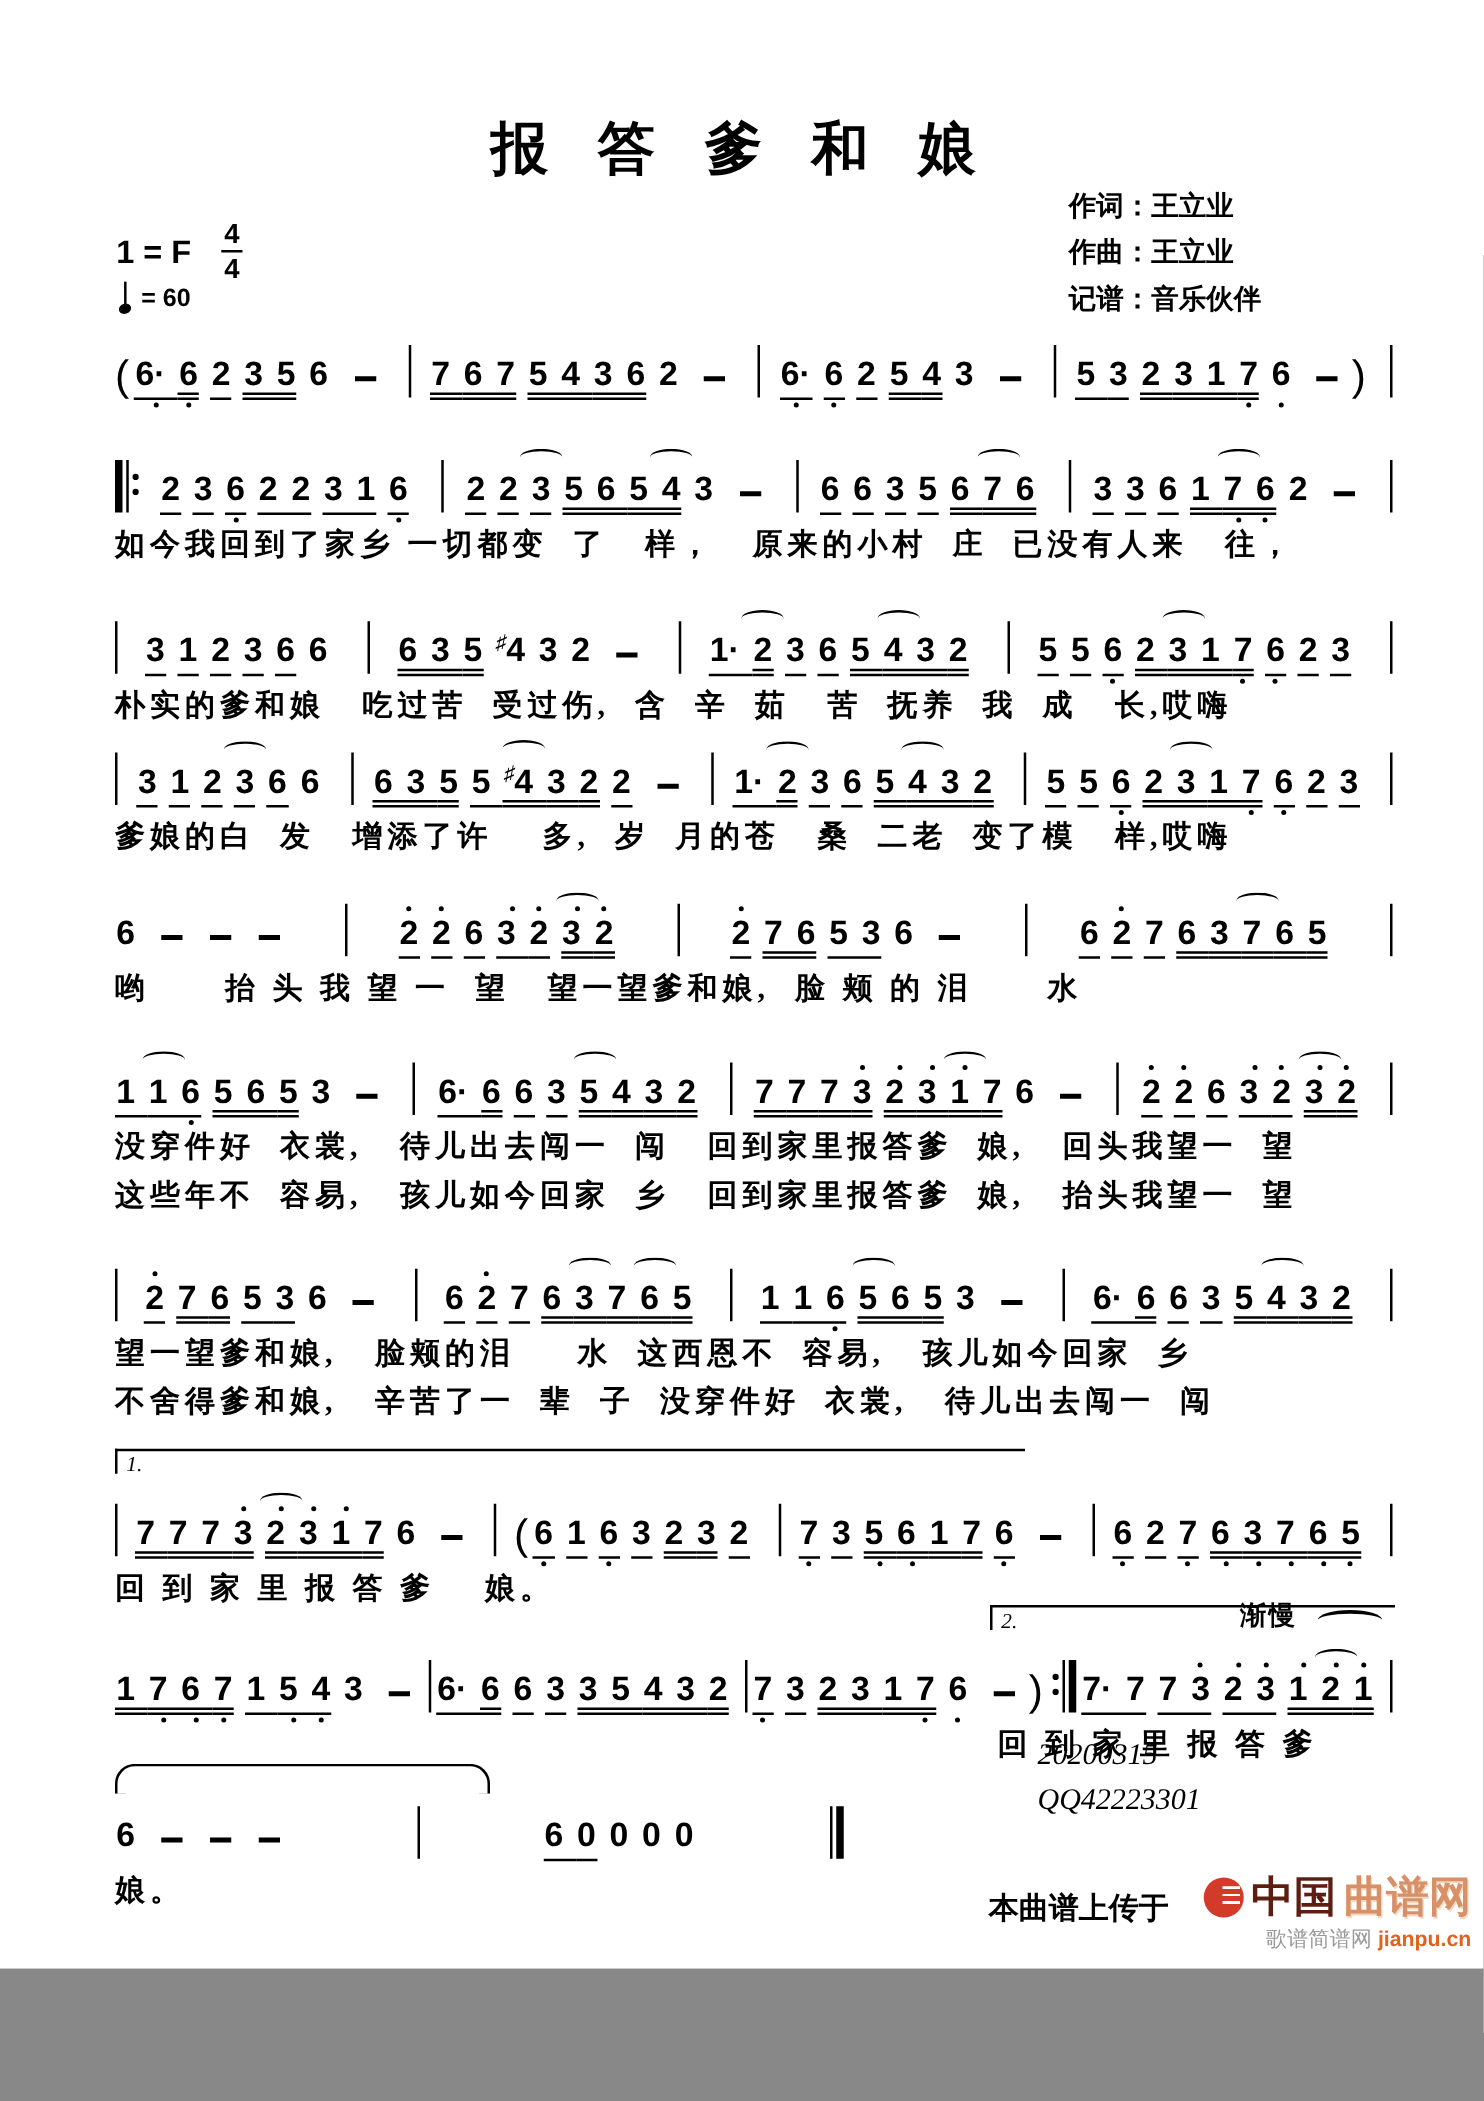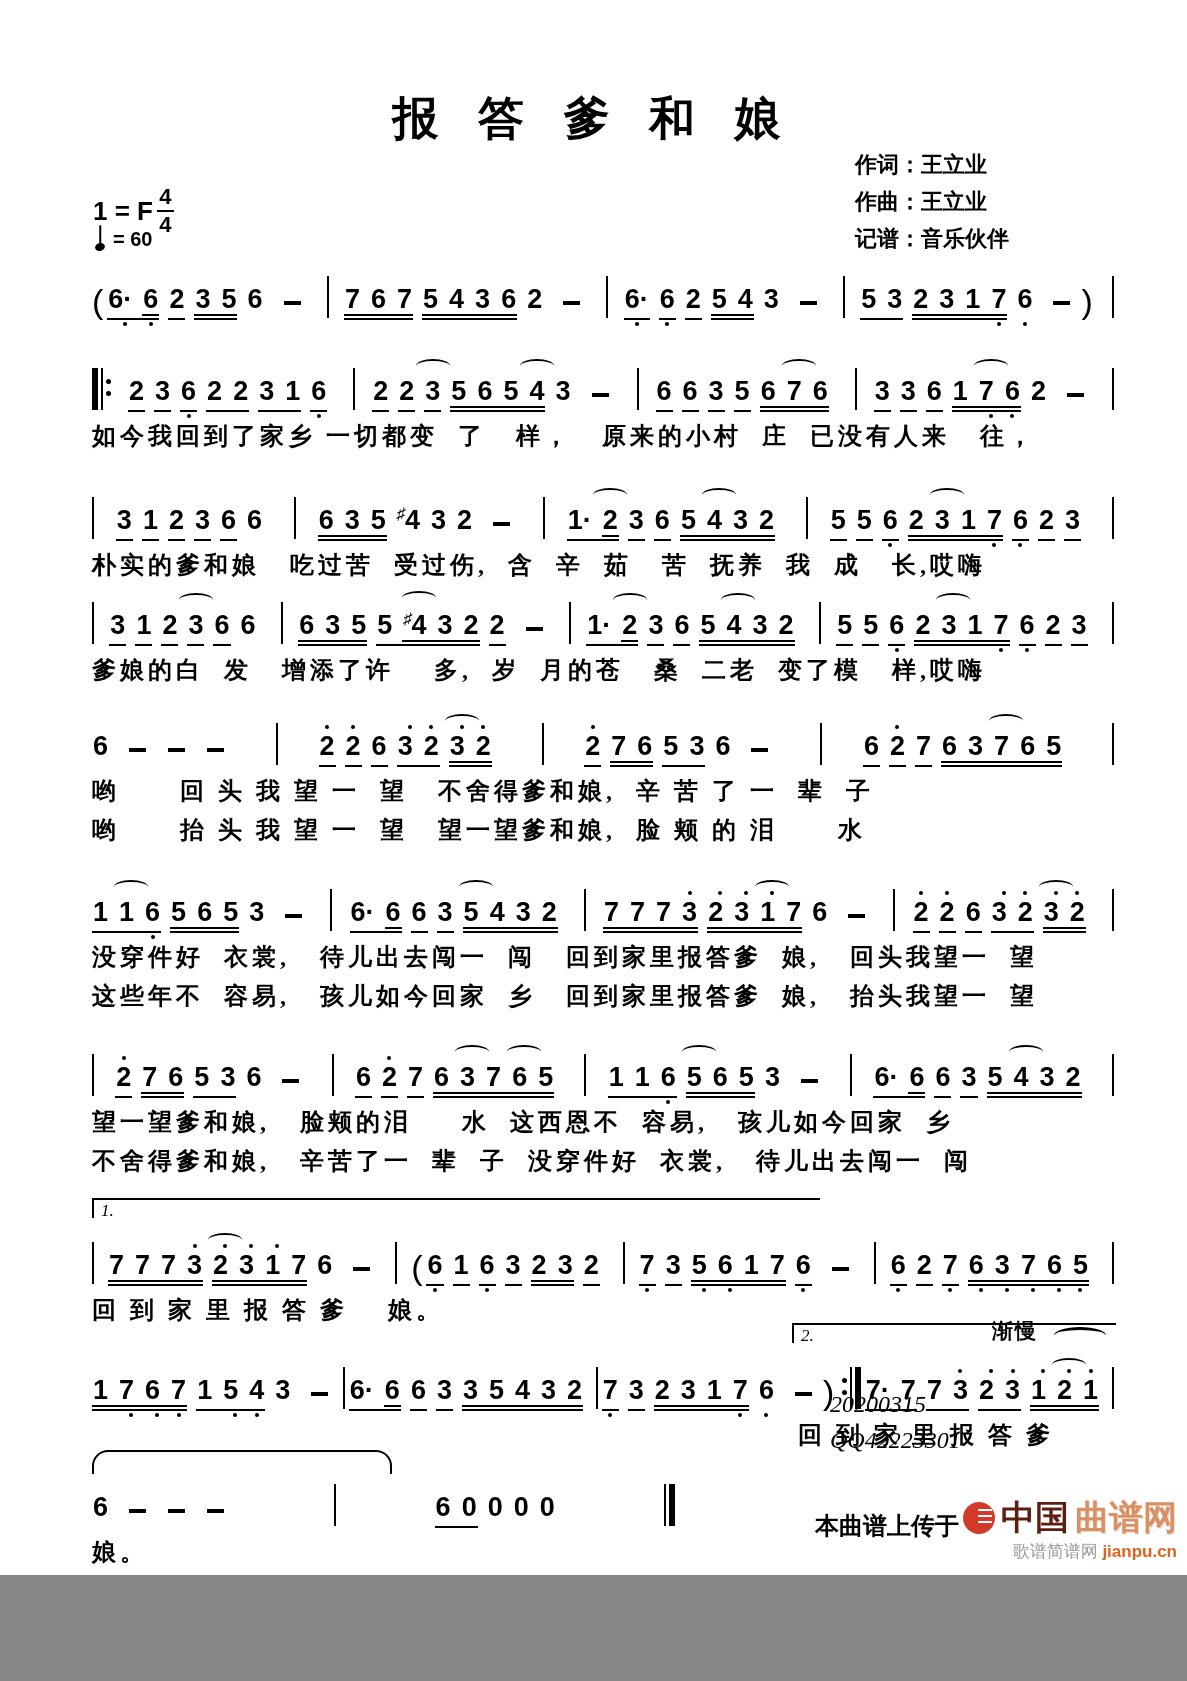--- a/index.html
+++ b/index.html
@@ -3,21 +3,21 @@
 <meta charset="utf-8">
 <style>
   html,body{margin:0;padding:0;background:#888;}
   .sheet{position:relative;width:1187px;height:1575px;background:#ffffff;margin:0 auto;
          font-family:"Liberation Sans","DejaVu Sans",sans-serif;color:#000;overflow:hidden;}
   
   .title{position:absolute;top:88px;left:0;width:100%;text-align:center;
          font-size:46px;font-weight:700;letter-spacing:14px;font-family:"Liberation Serif","DejaVu Serif",serif;}
   .singer{position:absolute;top:168px;left:0;width:100%;text-align:center;font-size:22px;font-weight:700;}
   .credits{position:absolute;top:146px;left:855px;font-size:22px;font-weight:700;line-height:37px;}
-  .keysig{position:absolute;left:93px;top:186px;display:flex;align-items:center;gap:4px;
+  .keysig{position:absolute;left:93px;top:176px;display:flex;align-items:center;gap:24px;
           font-size:26px;font-weight:700;}
   .frac{display:inline-flex;flex-direction:column;align-items:center;font-size:22px;line-height:1;}
   .frac .fline{width:17px;height:2px;background:#000;margin:2px 0;}
   .tempo{position:absolute;left:95px;top:228px;font-size:20px;font-weight:700;display:flex;align-items:center;gap:8px;}
   .qnote{position:relative;display:inline-block;width:10px;height:8px;background:#000;border-radius:50%;
          transform:rotate(-18deg);margin-top:14px;}
   .qnote:after{content:"";position:absolute;right:0;top:-17px;width:2px;height:19px;background:#000;transform:rotate(18deg);}
   
   .score{position:absolute;left:92px;top:258px;width:1022px;}
   .sys{position:relative;}
@@ -47,21 +47,21 @@
   .volta{position:absolute;top:-36px;height:18px;border-top:2px solid #000;border-left:2px solid #000;}
   .vlabel{position:absolute;left:7px;top:1px;font-size:17px;font-style:italic;
           font-family:"Liberation Serif","DejaVu Serif",serif;}
   .rit{position:absolute;right:78px;top:-8px;font-size:21px;font-weight:700;letter-spacing:2px;}
   .ritarc{position:absolute;right:10px;top:2px;width:52px;height:14px;border-top:3px solid #000;border-radius:50%;}
   .bigslur{position:absolute;top:-26px;height:22px;border:2px solid #000;border-bottom:none;
            border-radius:16px 16px 0 0;}
   
   .sign{position:absolute;left:830px;top:1386px;font-size:24px;font-style:italic;line-height:36px;
         font-family:"Liberation Serif","DejaVu Serif",serif;}
-  .footer{position:absolute;right:10px;bottom:18px;display:flex;align-items:center;gap:4px;}
+  .footer{position:absolute;right:10px;bottom:18px;display:flex;align-items:center;gap:28px;}
   .footer .pre{font-size:24px;font-weight:700;}
   .brand{position:relative;display:flex;align-items:center;gap:6px;padding-bottom:16px;}
   .mark{position:relative;width:32px;height:32px;border-radius:50%;background:#d23b2a;overflow:hidden;flex:none;}
   .mark:after{content:"";position:absolute;right:3px;top:7px;width:14px;height:18px;
               background:repeating-linear-gradient(#fff 0 2px,#d23b2a 2px 6px);}
   .brand .cn{font-size:34px;font-weight:700;color:#5d1d10;font-family:"Liberation Serif","DejaVu Serif",serif;}
   .brand .qp{font-size:34px;font-weight:700;color:#d89067;font-family:"Liberation Serif","DejaVu Serif",serif;
              text-shadow:1px 1px 0 #f3d9c5;}
   .brand .sub{position:absolute;right:0;bottom:-6px;font-size:17px;white-space:nowrap;}
   .brand .sub .gy{color:#9a9a9a;margin-left:45px;} .brand .sub .lk{color:#e2611c;font-weight:700;}
@@ -334,21 +334,20 @@
             <span class="nt u1">2<span class="dotc hi"></span></span>
             <span class="nt u1">7</span>
             <span class="nt u2 join">6</span>
             <span class="nt u2 join">3</span>
             <span class="nt u2 join">7<span class="slur"></span></span>
             <span class="nt u2 join">6</span>
             <span class="nt u2">5</span>
           </span>
           <span class="bar"></span>
         </div>
-        <div class="lyric">哟      回 头 我 望 一  望   不舍得爹和娘,  辛 苦 了 一  辈  子</div>
         <div class="lyric">哟      抬 头 我 望 一  望   望一望爹和娘,  脸 颊 的 泪      水</div>
       </div>
       <div class="sys" style="margin-top: 36px;">
         <div class="notes">
           <span class="meas">
             <span class="nt u1 join">1</span>
             <span class="nt u1 join">1<span class="slur"></span></span>
             <span class="nt u1">6<span class="dotc lo"></span></span>
             <span class="nt u2 join">5</span>
             <span class="nt u2 join">6</span>

